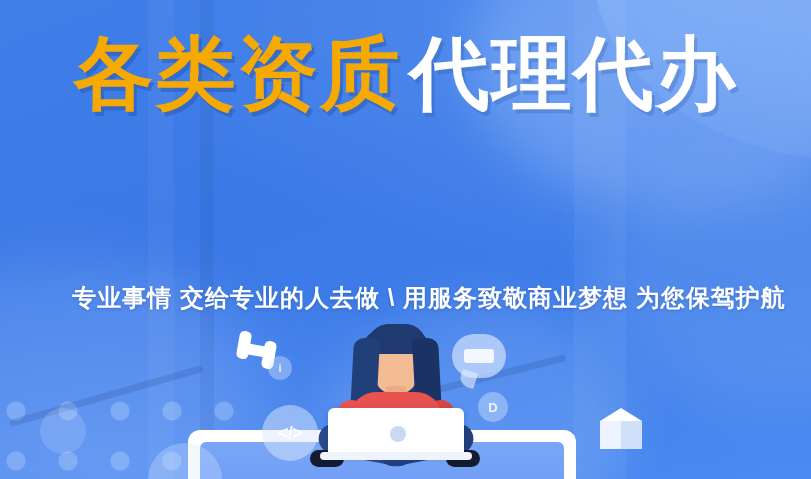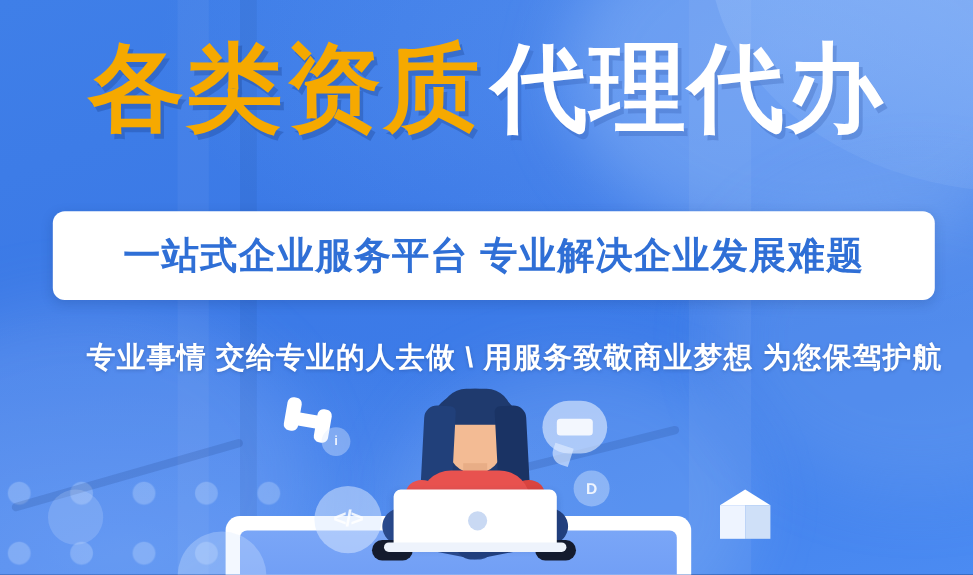--- a/index.html
+++ b/index.html
@@ -143,23 +143,20 @@
     <div class="corner-shade"></div>
     <div class="dots"></div>
     <div class="bg-streak k1"></div>
     <div class="bg-streak k2"></div>
   </div>
 
   <div class="headline">
     <span class="hl-gold">各类资质</span><span class="hl-white">代理代办</span>
   </div>
 
-  <div class="pill">
-    <span class="pill-text">一站式企业服务平台 专业解决企业发展难题</span>
-  </div>
 
   <div class="tagline">专业事情 交给专业的人去做 \ 用服务致敬商业梦想 为您保驾护航</div>
 
   <div class="illo">
     <div class="desk"></div>
     <div class="desk-screen"></div>
 
     <div class="person">
       <div class="hair-back"></div>
       <div class="face"></div>

